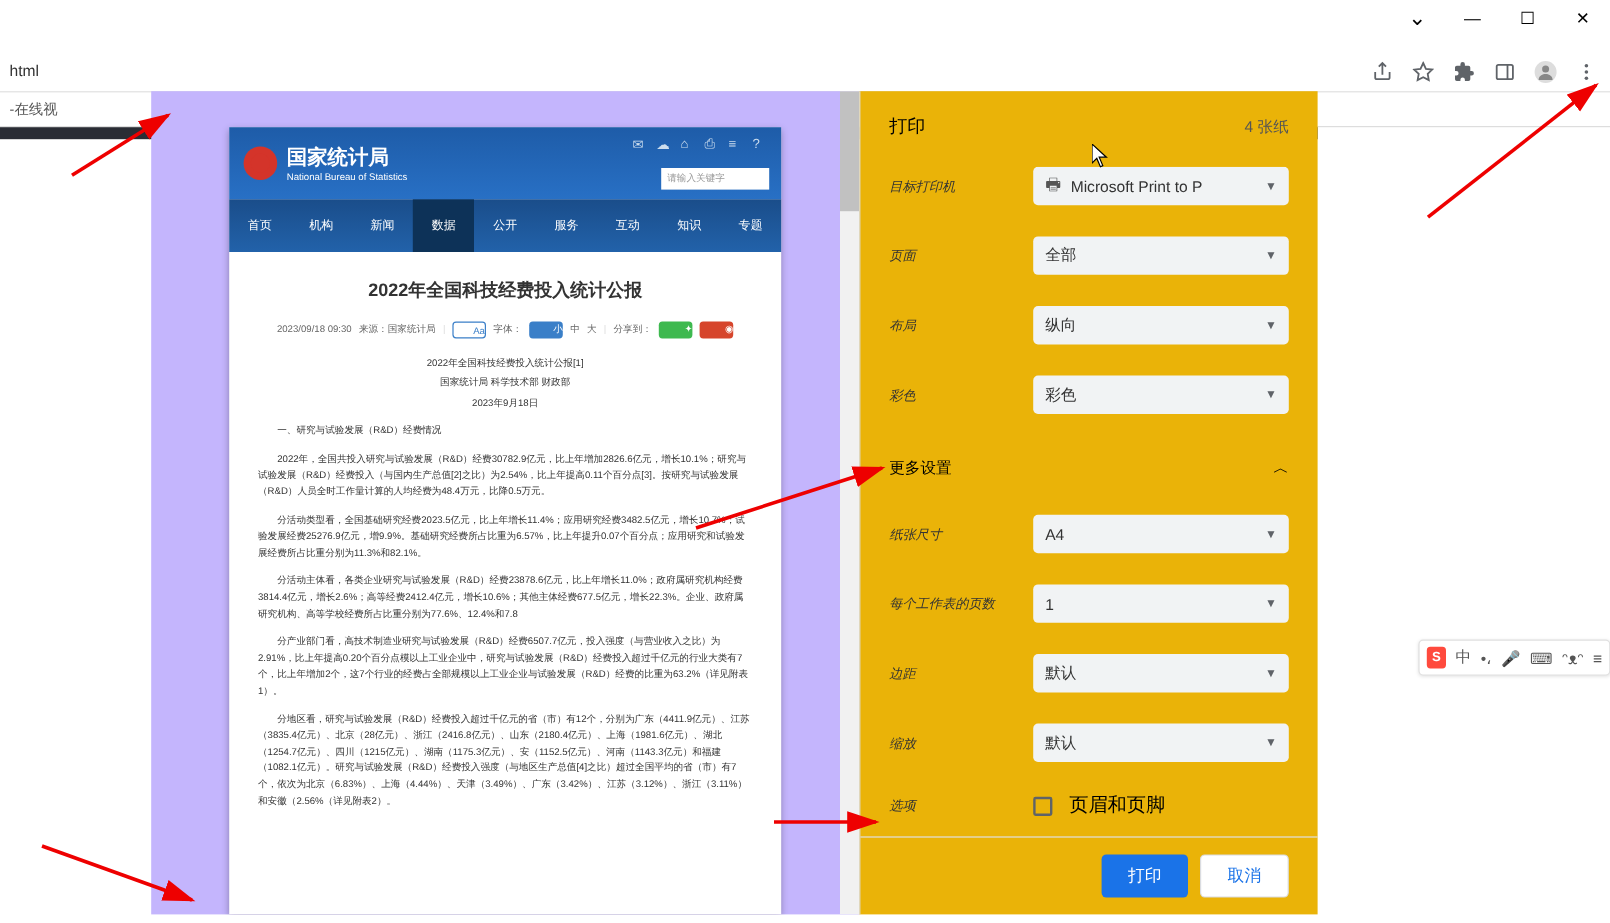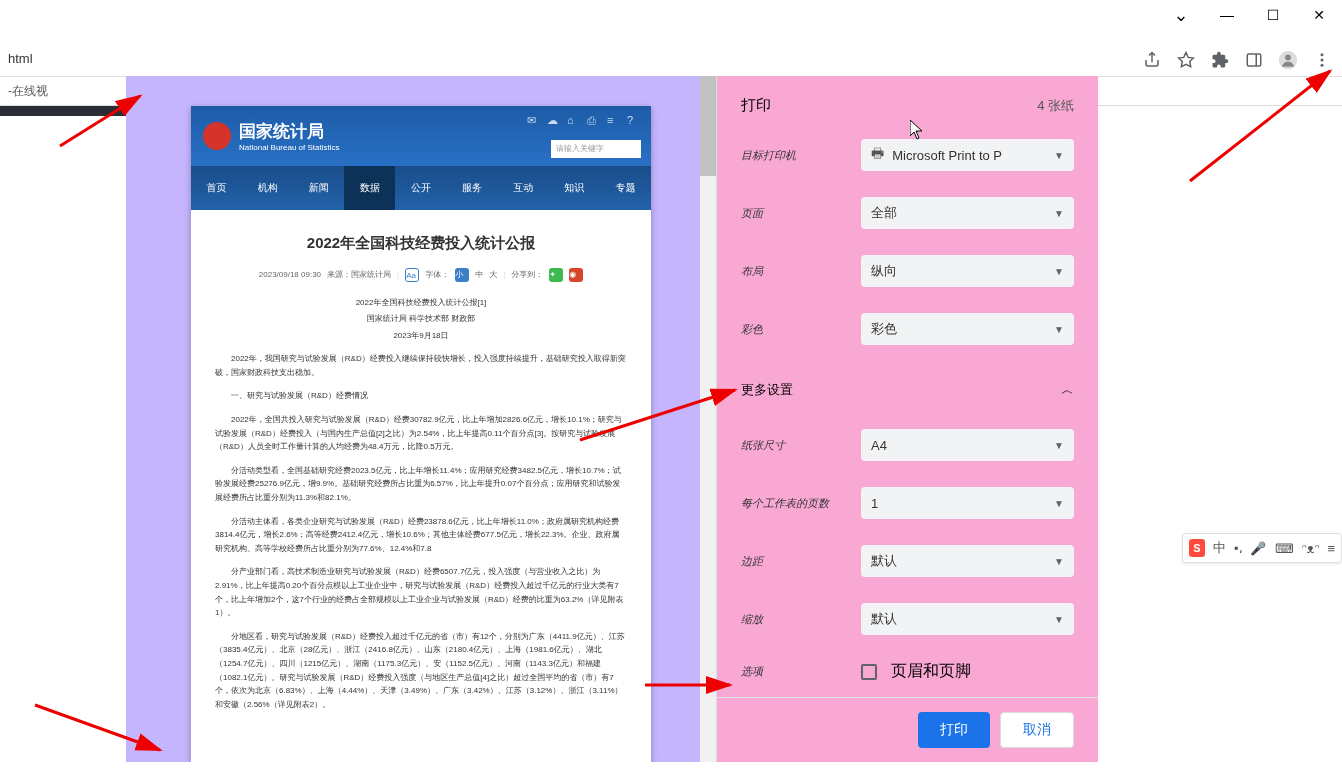--- a/index.html
+++ b/index.html
@@ -38,30 +38,30 @@
 .site-icons { position: absolute; right: 12px; top: 8px; display: flex; gap: 8px; }
 .site-icons span { width: 12px; height: 12px; color: #cde; font-size: 11px; }
 
 .site-nav { background: linear-gradient(180deg, #1a4d8a, #2262aa); height: 44px; display: flex; }
 .site-nav a { color: #fff; font-size: 10px; flex: 1; display: flex; align-items: center; justify-content: center; text-decoration: none; }
 .site-nav a.active { background: #0d3258; }
 
 .article-area { padding: 20px 24px; font-size: 8px; color: #333; line-height: 1.7; }
 .article-title { text-align: center; font-size: 15px; font-weight: bold; margin-bottom: 12px; }
 .article-meta { text-align: center; font-size: 8px; color: #666; display: flex; justify-content: center; align-items: center; gap: 6px; margin-bottom: 14px; }
-.meta-badge { display: inline-block; width: 14px; height: 14px; border-radius: 3px; font-size: 8px; line-height: 14px; text-align: left; color: #fff; }
+.meta-badge { display: inline-block; width: 28px; height: 14px; border-radius: 3px; font-size: 8px; line-height: 14px; text-align: right; color: #fff; }
 .badge-aa { background: #fff; border: 1px solid #3a7fc8; color: #3a7fc8; }
 .badge-sm { background: #3a7fc8; }
 .badge-wx { background: #3eb94f; }
 .badge-wb { background: #d6452c; }
 .article-sub { text-align: center; margin: 3px 0; font-size: 8px; }
 .article-body p { margin-top: 10px; text-indent: 2em; font-size: 8px; }
 
 
-.print-dialog { position: absolute; top: 76px; left: 716px; width: 382px; bottom: 7px; background: #f9a8d4; border-left: 1px solid #ddd; display: flex; flex-direction: column; justify-content: center; }
+.print-dialog { position: absolute; top: 76px; left: 716px; width: 382px; bottom: 7px; background: #eab308; border-left: 1px solid #ddd; display: flex; flex-direction: column; justify-content: center; }
 .print-header { display: flex; justify-content: space-between; align-items: center; padding: 20px 24px 24px; font-size: 15px; }
 .print-header .sheets { font-size: 13px; color: #555; }
 .print-body { flex: 1; overflow: hidden; padding: 0 24px; }
 .print-row { display: flex; align-items: center; margin-bottom: 26px; }
 .print-label { width: 120px; font-size: 11px; color: #333; font-style: italic; }
 .print-select { flex: 1; height: 32px; background: #f1f3f4; border-radius: 4px; display: flex; align-items: center; padding: 0 10px; font-size: 13px; color: #333; position: relative; cursor: pointer; }
 .print-select .sel-icon { margin-right: 8px; color: #555; font-size: 14px; }
 .print-select .arrow { position: absolute; right: 10px; color: #5f6368; font-size: 10px; }
 .more-row { display: flex; justify-content: space-between; align-items: center; font-size: 13px; padding: 10px 0; margin-bottom: 20px; cursor: pointer; }
 .print-checkbox-row { display: flex; align-items: center; }
@@ -183,21 +183,20 @@
         <span>大</span>
         <span style="color:#ddd">|</span>
         <span>分享到：</span>
         <span class="meta-badge badge-wx">✦</span>
         <span class="meta-badge badge-wb">◉</span>
       </div>
       <div class="article-sub">2022年全国科技经费投入统计公报[1]</div>
       <div class="article-sub">国家统计局 科学技术部 财政部</div>
       <div class="article-sub">2023年9月18日</div>
       <div class="article-body" id="article-body">
-          <p>2022年，我国研究与试验发展（R&amp;D）经费投入继续保持较快增长，投入强度持续提升，基础研究投入取得新突破，国家财政科技支出稳加。</p>
           <p>一、研究与试验发展（R&amp;D）经费情况</p>
           <p>2022年，全国共投入研究与试验发展（R&amp;D）经费30782.9亿元，比上年增加2826.6亿元，增长10.1%；研究与试验发展（R&amp;D）经费投入（与国内生产总值[2]之比）为2.54%，比上年提高0.11个百分点[3]。按研究与试验发展（R&amp;D）人员全时工作量计算的人均经费为48.4万元，比降0.5万元。</p>
           <p>分活动类型看，全国基础研究经费2023.5亿元，比上年增长11.4%；应用研究经费3482.5亿元，增长10.7%；试验发展经费25276.9亿元，增9.9%。基础研究经费所占比重为6.57%，比上年提升0.07个百分点；应用研究和试验发展经费所占比重分别为11.3%和82.1%。</p>
           <p>分活动主体看，各类企业研究与试验发展（R&amp;D）经费23878.6亿元，比上年增长11.0%；政府属研究机构经费3814.4亿元，增长2.6%；高等经费2412.4亿元，增长10.6%；其他主体经费677.5亿元，增长22.3%。企业、政府属研究机构、高等学校经费所占比重分别为77.6%、12.4%和7.8</p>
           <p>分产业部门看，高技术制造业研究与试验发展（R&amp;D）经费6507.7亿元，投入强度（与营业收入之比）为2.91%，比上年提高0.20个百分点模以上工业企业中，研究与试验发展（R&amp;D）经费投入超过千亿元的行业大类有7个，比上年增加2个，这7个行业的经费占全部规模以上工业企业与试验发展（R&amp;D）经费的比重为63.2%（详见附表1）。</p>
           <p>分地区看，研究与试验发展（R&amp;D）经费投入超过千亿元的省（市）有12个，分别为广东（4411.9亿元）、江苏（3835.4亿元）、北京（28亿元）、浙江（2416.8亿元）、山东（2180.4亿元）、上海（1981.6亿元）、湖北（1254.7亿元）、四川（1215亿元）、湖南（1175.3亿元）、安（1152.5亿元）、河南（1143.3亿元）和福建（1082.1亿元）。研究与试验发展（R&amp;D）经费投入强度（与地区生产总值[4]之比）超过全国平均的省（市）有7个，依次为北京（6.83%）、上海（4.44%）、天津（3.49%）、广东（3.42%）、江苏（3.12%）、浙江（3.11%）和安徽（2.56%（详见附表2）。</p>
         </div>
     </div>
   </div>
 </div>

